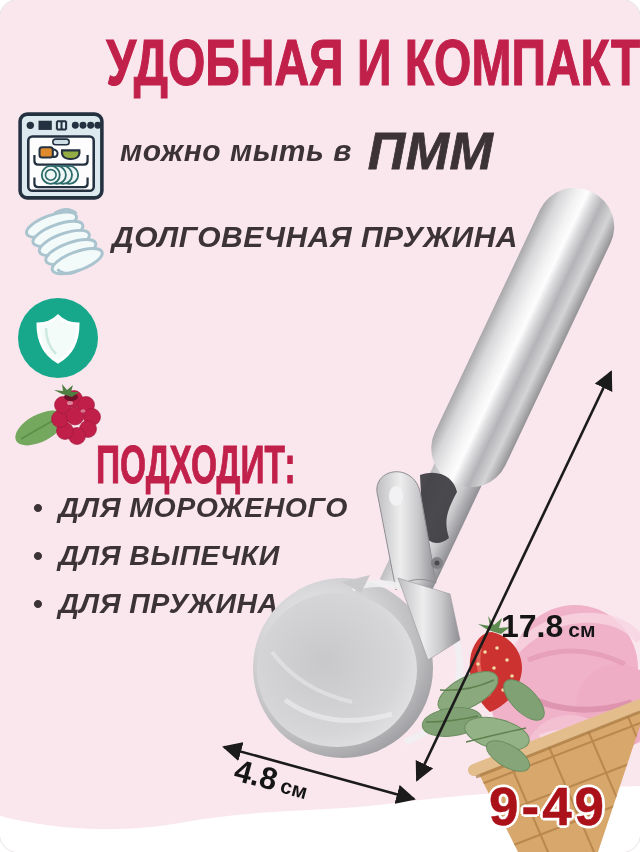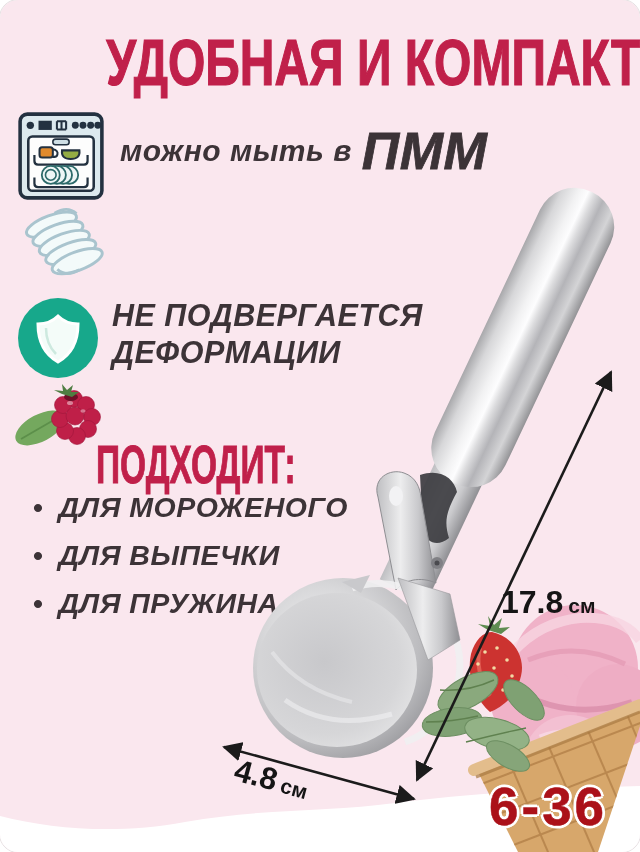--- a/index.html
+++ b/index.html
@@ -14,21 +14,21 @@
             font-size:64px;font-weight:700;line-height:66px;
             color:var(--color-accent,#c0204a);
             transform:scaleX(.75);transform-origin:center;
             -webkit-text-stroke:1.2px var(--color-accent,#c0204a);}
 
   
   .f-icon{position:absolute;display:block;}
   .f-icon svg{display:block;width:100%;height:100%;}
   .f-text{position:absolute;color:var(--color-text-dark,#3c3337);
           font-style:italic;font-weight:700;letter-spacing:.5px;}
-  .ft1{left:120px;top:131px;display:flex;align-items:flex-start;gap:10px;
+  .ft1{left:120px;top:131px;display:flex;align-items:flex-start;gap:16px;
        font-size:30px;line-height:40px;}
   .ft1 .hl{font-size:52px;-webkit-text-stroke:.8px var(--color-text-dark,#3c3337);}
   .ft2{left:112px;top:217px;font-size:30px;line-height:40px;}
   .ft3{left:112px;top:297px;font-size:30.5px;line-height:37px;}
   .ft3 span{display:block;}
 
   
   .rasp{position:absolute;left:10px;top:384px;width:100px;height:74px;}
   .suitable-title{position:absolute;left:96px;top:436px;
         font-size:54px;line-height:56px;font-weight:700;
@@ -38,21 +38,21 @@
   .suitable-list{position:absolute;left:33px;top:484px;margin:0;padding:0;list-style:none;}
   .suitable-list li{font-size:28.5px;line-height:47.8px;font-style:italic;font-weight:700;
         letter-spacing:.5px;color:var(--color-text-dark,#3c3337);white-space:nowrap;}
   .suitable-list li::before{content:"•";padding-right:15px;font-style:normal;}
 
   
   .layer{position:absolute;inset:0;width:640px;height:852px;pointer-events:none;}
 
   
   .dim-label{position:absolute;color:#151515;font-weight:700;white-space:nowrap;}
-  .dim-length{left:501px;top:584px;font-size:32px;}
+  .dim-length{left:501px;top:608px;font-size:32px;}
   .dim-width{left:235px;top:752px;font-size:31px;transform:rotate(15deg);transform-origin:left center;}
   .dim-label .unit{font-size:21px;margin-left:5px;}
 
   
   .size-code{position:absolute;left:489px;top:776px;
      font-size:53px;font-weight:700;letter-spacing:3px;
      color:var(--color-size-red,#ab1119);
      -webkit-text-stroke:.5px var(--color-size-red,#ab1119);
      text-shadow:-3px 0 #fff,3px 0 #fff,0 -3px #fff,0 3px #fff,
                  -2px -2px #fff,2px 2px #fff,-2px 2px #fff,2px -2px #fff;}
@@ -103,32 +103,31 @@
         <path d="M46,14 q15,-3 21,8" fill="none"></path>
         <ellipse cx="39" cy="24" rx="27" ry="9.5"></ellipse>
         <ellipse cx="42" cy="35" rx="27" ry="9.5"></ellipse>
         <ellipse cx="45" cy="46" rx="27" ry="9.5"></ellipse>
         <ellipse cx="48" cy="57" rx="27" ry="9.5"></ellipse>
         <ellipse cx="51" cy="68" rx="27" ry="9.5"></ellipse>
         <path d="M50,77 q-15,3 -21,-8" fill="none"></path>
       </g>
     </svg>
   </span>
+  <div class="f-text ft2">
+    <span>ДОЛГОВЕЧНАЯ ПРУЖИНА</span>
+  </div>
 
   <span class="f-icon" style="left:16px;top:296px;width:84px;height:84px;">
     <svg viewBox="0 0 84 84">
       <circle cx="42" cy="42" r="40" fill="#17a88b"></circle>
       <path d="M42,20 C48,26 56,28 62,28 C62,44 56,58 42,66 C28,58 22,44 22,28 C28,28 36,26 42,20 Z" fill="#f4fcf9" stroke="#ffffff" stroke-width="3"></path>
       <path d="M30,32 C30,45 34,52 40,58" stroke="#cde9df" stroke-width="2.5" fill="none"></path>
     </svg>
   </span>
-  <div class="f-text ft3">
-    <span>НЕ ПОДВЕРГАЕТСЯ</span>
-    <span>ДЕФОРМАЦИИ</span>
-  </div>
 
   <span class="rasp">
     <svg viewBox="0 0 100 74">
       <ellipse cx="30" cy="44" rx="27" ry="13.5" fill="#74a85e" transform="rotate(-28 30 44)"></ellipse>
       <path d="M11,55 Q30,44 49,33" stroke="#5c8f4a" stroke-width="1.8" fill="none"></path>
       <g fill="#bf1f48" stroke="#a0163a" stroke-width="0.6">
         <circle cx="64" cy="15" r="8.5"></circle>
           <circle cx="76" cy="21" r="8.5"></circle>
         <circle cx="82" cy="33" r="8.5"></circle>
           <circle cx="78" cy="45" r="8.5"></circle>
@@ -278,15 +277,15 @@
     <line x1="224" y1="747" x2="414" y2="799" stroke="#1b1b1b" stroke-width="2.6" marker-start="url(#arrow)" marker-end="url(#arrow)"></line>
   </svg>
 
   <div class="dim-label dim-length">
     <span>17.8</span><span class="unit">см</span>
   </div>
   <div class="dim-label dim-width">
     <span>4.8</span><span class="unit">см</span>
   </div>
 
-  <div class="size-code">6-36</div>
+  <div class="size-code">9-49</div>
 
 </div>
 
 </body></html>

